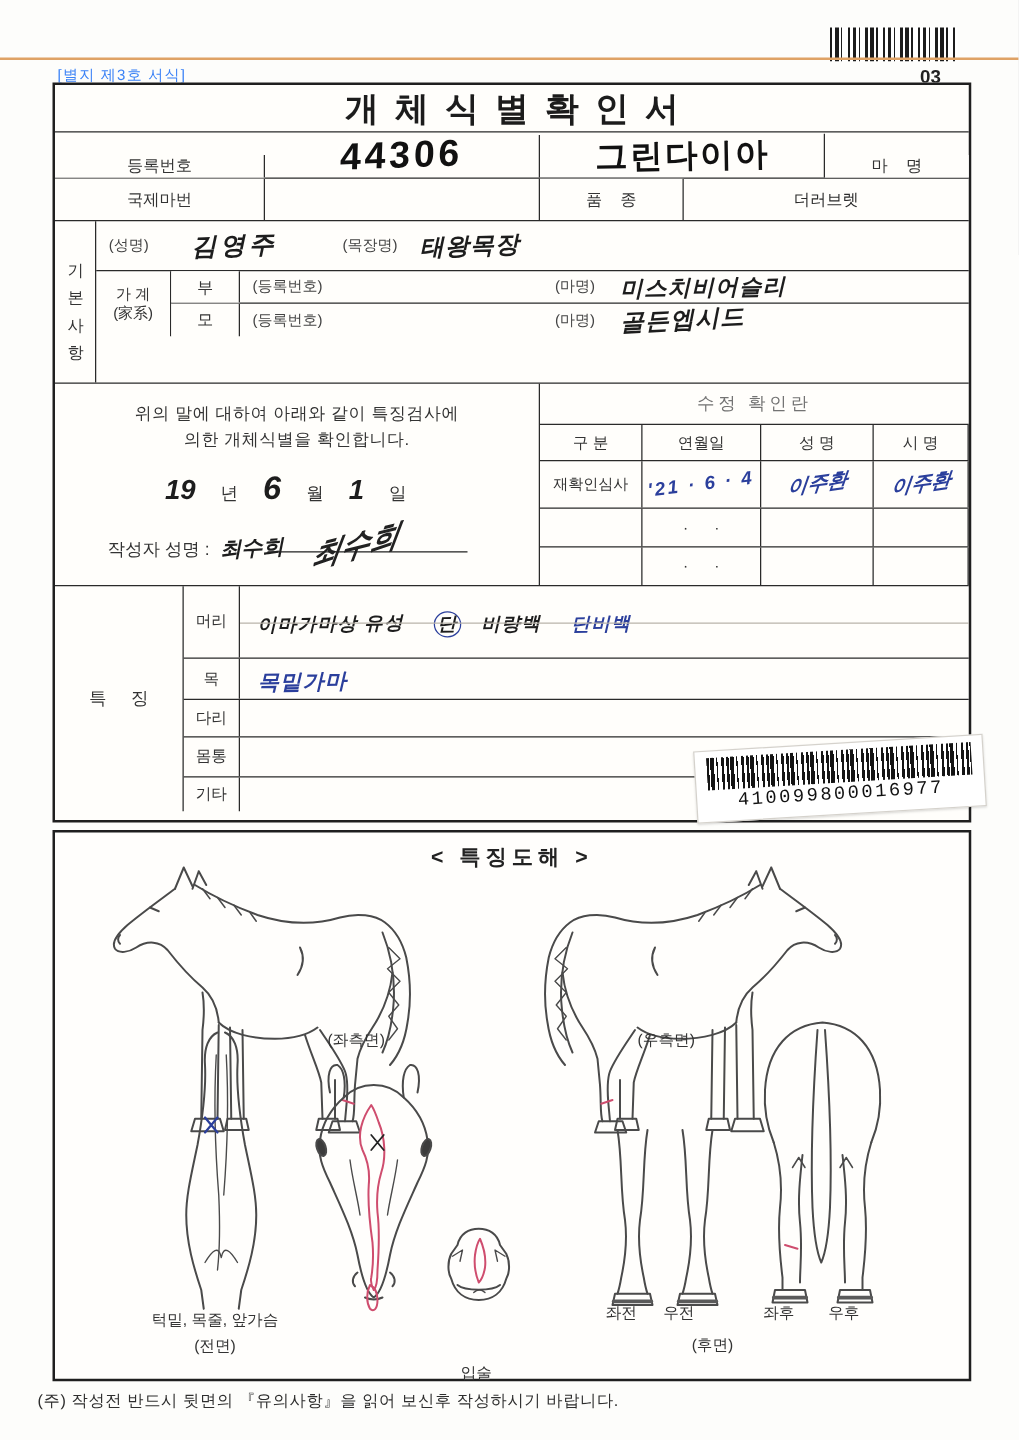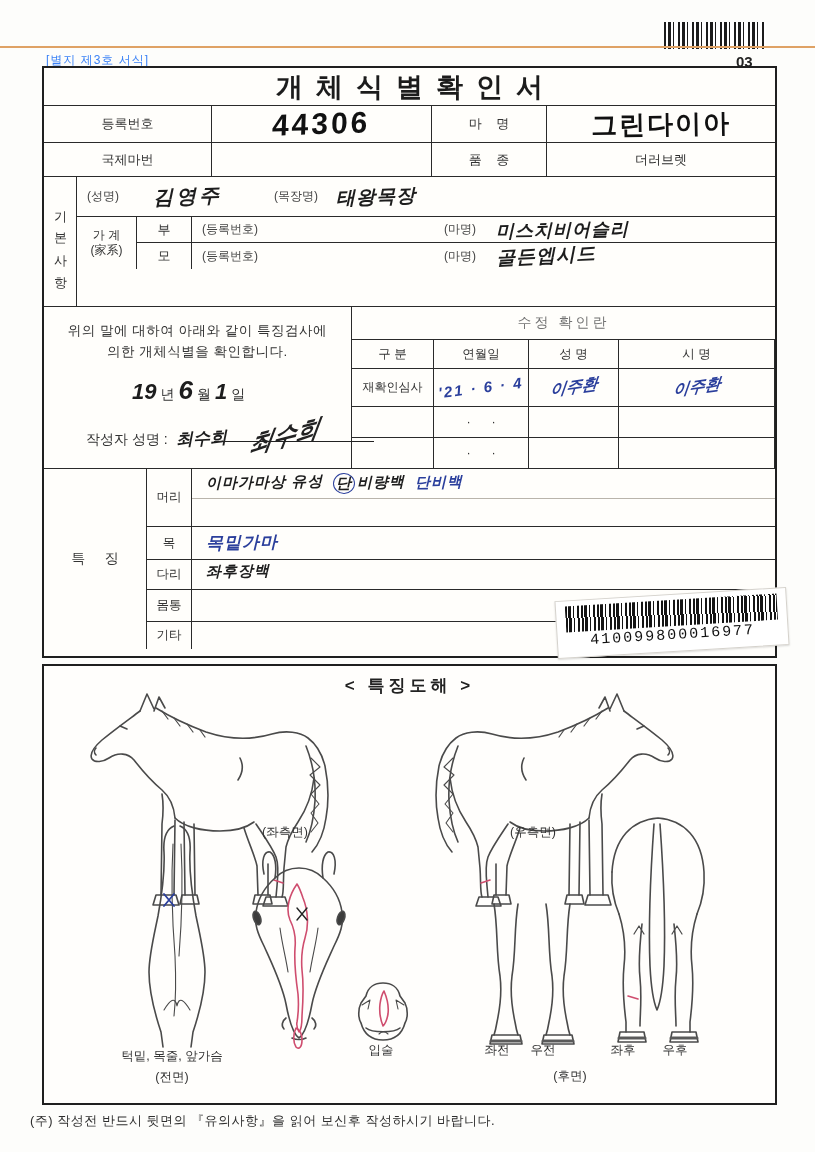--- a/index.html
+++ b/index.html
@@ -21,44 +21,44 @@
     border:2px solid #1f1f1f; background:#fffefb; }
   .row { display:flex; border-bottom:1px solid #2a2a2a; }
   .cell { border-right:1px solid #2a2a2a; display:flex; align-items:center; justify-content:center;
     font-size:13px; white-space:pre; }
   .cell:last-child, .norb { border-right:none; }
   .title-row { height:38px; display:flex; align-items:center; justify-content:center;
     border-bottom:1px solid #2a2a2a; font-size:27px; font-weight:bold; letter-spacing:13px; padding-left:13px; color:#1c1c1c; }
 
   .lab { background:#fffefb; color:#333; }
   .w168{width:168px;} .w220{width:220px;} .w115{width:115px;} .flex1{flex:1;}
-  .h37{height:37px;} .h34{height:34px;}
+  .h37{height:37px;align-items:flex-end;} .h34{height:34px;}
 
   
   .basic { display:flex; height:130px; border-bottom:1px solid #2a2a2a; }
   .vlabel { width:33px; border-right:1px solid #2a2a2a; display:flex; align-items:center; justify-content:center;
     writing-mode:vertical-rl; text-orientation:upright; font-size:13px; letter-spacing:9px; padding-top:6px; color:#333;}
   .basic-rows { flex:1; display:flex; flex-direction:column; }
   .brow { display:flex; border-bottom:1px solid #2a2a2a; }
   .brow:last-child { border-bottom:none; }
   .bw115{width:115px;} .bw240{width:240px;} .bw48{width:48px;} .bw87{width:87px;} .bw50{width:50px;}
   .fam-wrap { display:flex; height:52px; }
   .fam-cell { width:60px; border-right:1px solid #2a2a2a; display:flex; flex-direction:column;
     align-items:center; justify-content:center; font-size:12px; line-height:15px; color:#333;}
   .fam-rows { flex:1; display:flex; flex-direction:column;}
   .fam-row { display:flex; flex:1; border-bottom:1px solid #2a2a2a;}
   .fam-row:last-child{border-bottom:none;}
   .bw55{width:55px;}
   .inline-cell { flex:1; display:flex; align-items:center; font-size:12px; color:#444; padding-left:10px; gap:6px; white-space:pre;}
 
   
   .middle { display:flex; height:162px; border-bottom:1px solid #2a2a2a; }
-  .confirm-box { width:308px; border-right:1px solid #2a2a2a; padding-top:13px; position:relative; }
+  .confirm-box { width:388px; border-right:1px solid #2a2a2a; padding-top:13px; position:relative; }
   .stmt { text-align:center; font-size:13.5px; line-height:21px; color:#333; letter-spacing:0.5px;}
-  .date-line { margin-top:13px; padding-left:88px; font-size:14px; color:#333; display:flex; align-items:baseline; gap:4px;}
+  .date-line { margin-top:13px; padding-left:88px; font-size:14px; color:#333; display:flex; align-items:baseline; gap:20px;}
   .author-line { margin-top:14px; padding-left:42px; font-size:14px; color:#333; display:flex; align-items:baseline; }
   .sig-underline { position:absolute; left:170px; top:134px; width:160px; border-bottom:1.5px solid #222;}
   .correction { flex:1; display:flex; flex-direction:column; }
   .corr-title { height:33px; border-bottom:1px solid #2a2a2a; display:flex; align-items:center; justify-content:center;
     font-size:14px; letter-spacing:3px; color:#737373;}
   .corr-head { display:flex; height:29px; border-bottom:1px solid #2a2a2a; }
   .corr-row { display:flex; border-bottom:1px solid #2a2a2a; }
   .corr-row:last-child { border-bottom:none; }
   .cw82{width:82px;} .cw95{width:95px;} .cw90{width:90px;}
   .corr-cell { border-right:1px solid #2a2a2a; display:flex; align-items:center; justify-content:center;
@@ -66,21 +66,21 @@
 
   
   .features { display:flex; height:180px; }
   .feat-label { width:103px; border-right:1px solid #2a2a2a; display:flex; align-items:center; justify-content:center;
     font-size:14px; white-space:pre; color:#333;}
   .feat-rows { flex:1; display:flex; flex-direction:column; }
   .frow { display:flex; border-bottom:1px solid #2a2a2a; position:relative;}
   .frow:last-child { border-bottom:none; }
   .fsub { width:45px; border-right:1px solid #2a2a2a; display:flex; align-items:center; justify-content:center;
     font-size:12.5px; color:#333;}
-  .fcontent { flex:1; display:flex; align-items:flex-start; padding:4px 0 0 14px; gap:10px; position:relative;}
+  .fcontent { flex:1; display:flex; align-items:center; padding:4px 0 0 14px; gap:24px; position:relative;}
   .inner-rule { position:absolute; left:45px; right:0; top:29px; border-top:1px solid #b9b4ab; }
 
   
   .hw-marker { font-weight:900; font-size:30px; color:#111; transform:rotate(-2deg) skewX(-4deg); letter-spacing:3px; }
   .hw-marker2 { font-weight:900; font-size:26px; color:#111; transform:rotate(-1deg); letter-spacing:2px; }
   .hw { font-style:italic; font-weight:600; color:#1d1d1d; }
   .hw-birth { font-size:19px; letter-spacing:4px; transform:rotate(-1deg); }
   .hw-name { font-size:20px; letter-spacing:3px; transform:rotate(-2deg); }
   .hw-farm { font-size:19px; letter-spacing:1px; transform:rotate(-2deg); }
   .hw-sire { font-size:18px; letter-spacing:1px; transform:rotate(-1deg); }
@@ -122,22 +122,22 @@
   <div class="form-ref">[별지 제3호 서식]</div>
   <div class="page-no">03</div>
 
   <div class="main-table">
 
     <div class="title-row">개체식별확인서</div>
 
     <div class="row h37">
       <div class="cell lab w168">등록번호</div>
       <div class="cell w220"><span class="hw-marker">44306</span></div>
+      <div class="cell flex1"><span class="hw-marker2">그린다이아</span></div>
       <div class="cell lab w115">마    명</div>
-      <div class="cell flex1"><span class="hw-marker2">그린다이아</span></div>
     </div>
 
     <div class="row h34">
       <div class="cell lab w168">국제마번</div>
       <div class="cell w220"></div>
       <div class="cell lab w115">품    종</div>
       <div class="cell flex1">더러브렛</div>
     </div>
 
     <div class="basic">
@@ -242,23 +242,20 @@
           <div class="inner-rule"></div>
         </div>
         <div class="frow" style="height:33px;">
           <div class="fsub">목</div>
           <div class="fcontent">
               <span class="hw hw-feat hw-blue" style="font-size:17px;">목밑가마</span>
             </div>
         </div>
         <div class="frow" style="height:30px;">
           <div class="fsub">다리</div>
-          <div class="fcontent" style="padding-top:2px;">
-              <span class="hw hw-feat">좌후장백</span>
-            </div>
         </div>
         <div class="frow" style="height:32px;">
           <div class="fsub">몸통</div>
           <div class="fcontent"></div>
         </div>
         <div class="frow" style="height:27px;">
           <div class="fsub">기타</div>
           <div class="fcontent"></div>
         </div>
       </div>
@@ -376,21 +373,21 @@
       </g>
     </svg>
 
     <div class="diagram-title">&lt; 특징도해 &gt;</div>
   </div>
 
   <div class="dlabel" style="left:243px; top:824px; width:84px;">(좌측면)</div>
   <div class="dlabel" style="left:491px; top:824px; width:84px;">(우측면)</div>
   <div class="dlabel" style="left:88px; top:1048px; width:168px;">턱밑, 목줄, 앞가슴</div>
   <div class="dlabel" style="left:88px; top:1069px; width:168px;">(전면)</div>
-  <div class="dlabel" style="left:355px; top:1042px; width:52px;">입술</div>
+  <div class="dlabel" style="left:355px; top:1090px; width:52px;">입술</div>
   <div class="dlabel" style="left:477px; top:1042px; width:40px;">좌전</div>
   <div class="dlabel" style="left:523px; top:1042px; width:40px;">우전</div>
   <div class="dlabel" style="left:603px; top:1042px; width:40px;">좌후</div>
   <div class="dlabel" style="left:655px; top:1042px; width:40px;">우후</div>
   <div class="dlabel" style="left:530px; top:1068px; width:80px;">(후면)</div>
 
   <div class="footer-note">(주) 작성전 반드시 뒷면의 『유의사항』을 읽어 보신후 작성하시기 바랍니다.</div>
 </div>
 
 </body></html>

